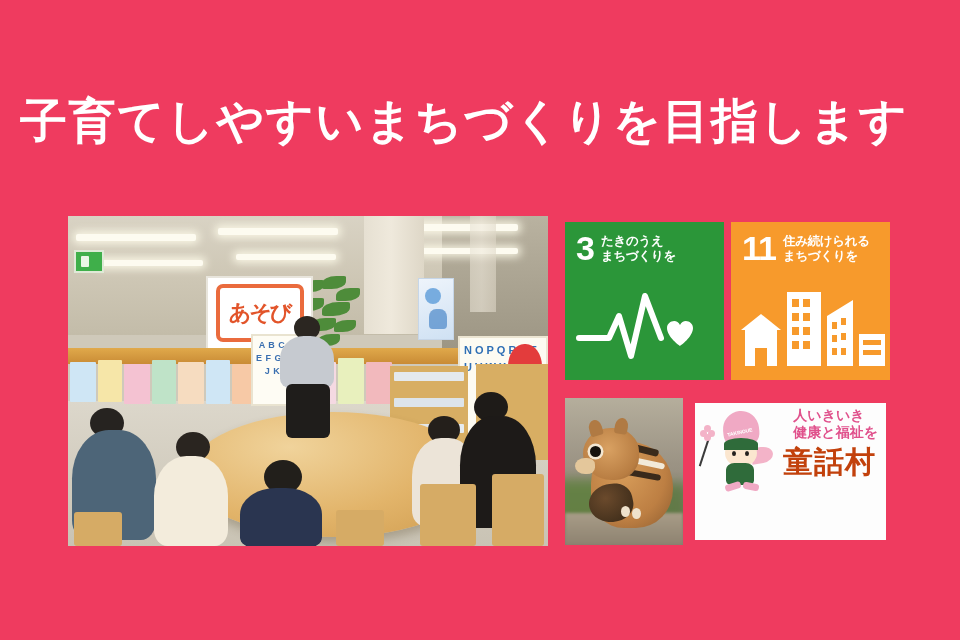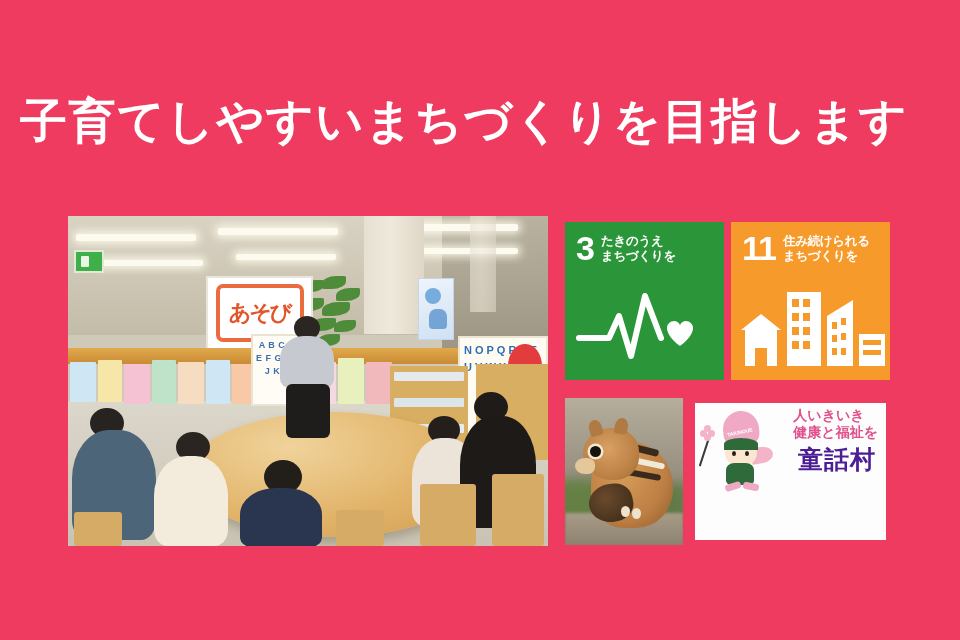--- a/index.html
+++ b/index.html
@@ -250,21 +250,21 @@
     box-sizing: border-box;
     overflow: hidden;
   }
   .logo-tagline {
     position: absolute; right: 8px; top: 4px;
     color: #e0518c; font-size: 14px; font-weight: 700;
     line-height: 1.22; text-align: left; letter-spacing: 0px;
   }
   .logo-doiwamura {
     position: absolute; right: 10px; top: 44px;
-    color: #4c1d95; font-size: 25px; font-weight: 700;
+    color: #c2410c; font-size: 30px; font-weight: 700;
     letter-spacing: 1px; line-height: 1;
   }
   .logo-takinoue {
     position: absolute; left: 12px; bottom: 8px;
     color: #1c1c1c; font-size: 38px; font-weight: 700;
     letter-spacing: 1px; line-height: 1;
   }
   .logo-mascot {
     position: absolute; left: 8px; top: 8px; width: 78px; height: 84px;
   }

